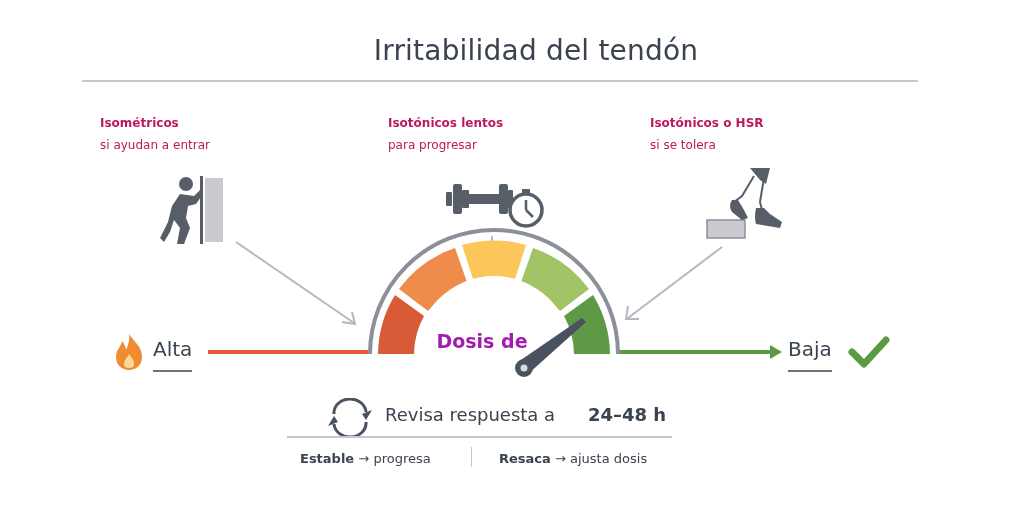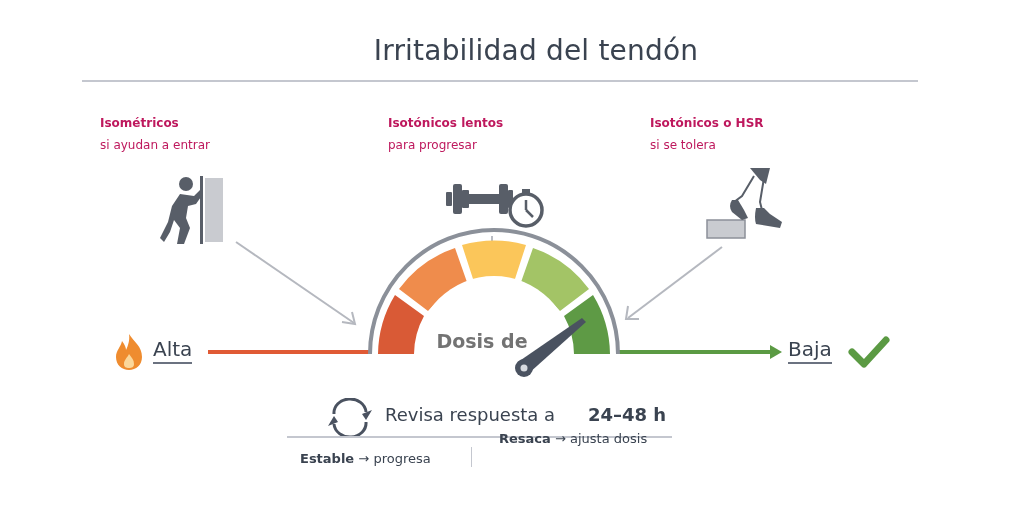--- a/index.html
+++ b/index.html
@@ -3,22 +3,22 @@
 <meta charset="utf-8">
 <style>
   html,body{margin:0;padding:0;background:#ffffff;}
   body{width:1024px;height:505px;position:relative;overflow:hidden;font-family:"DejaVu Sans","Liberation Sans",sans-serif;color:#3a4350;}
   .abs{position:absolute;}
   .title{left:16px;width:1024px;top:34px;text-align:center;font-size:28px;color:#3a4350;letter-spacing:0.2px;margin-left:8px;}
   .title-rule{left:82px;width:836px;top:80px;height:2px;background:#c4c7cf;}
   .col-head{text-align:left;font-size:12px;line-height:22px;color:#be185d;}
   .col-head .b{font-weight:bold;display:block;}
   .col-head .s{display:block;}
-  .lbl-alta,.lbl-baja{font-size:20px;color:#3a4350;border-bottom:2px solid #6b7280;padding-bottom:2px;line-height:22px;}
-  .gauge-text{text-align:center;font-size:19px;font-weight:bold;line-height:21px;color:#737373;}
+  .lbl-alta,.lbl-baja{font-size:20px;color:#3a4350;border-bottom:2px solid #6b7280;padding-bottom:10px;line-height:22px;}
+  .gauge-text{text-align:center;font-size:19px;font-weight:bold;line-height:21px;color:#a21caf;}
   .review{font-size:18px;color:#3a4350;}
   .review b{font-weight:bold;margin-left:27px;}
   .bottom-rule{left:287px;width:385px;top:436px;height:2px;background:#c4c7cf;}
   .outcome{font-size:13px;color:#3a4350;}
   .outcome b{font-weight:bold;}
   .sep{width:1px;height:20px;background:#c4c7cf;}
 </style>
 </head>
 <body>
 
@@ -122,17 +122,17 @@
   <b>24–48 h</b>
 </div>
 <div class="abs bottom-rule"></div>
 
 <div class="abs outcome" style="left:300px;top:451px;">
   <b>Estable</b>
   <span>→</span>
   <span>progresa</span>
 </div>
 <div class="abs sep" style="left:471px;top:447px;"></div>
-<div class="abs outcome" style="left:499px;top:431px;">
+<div class="abs outcome" style="left:499px;top:451px;">
   <b>Resaca</b>
   <span>→</span>
   <span>ajusta dosis</span>
 </div>
 
 </body></html>

